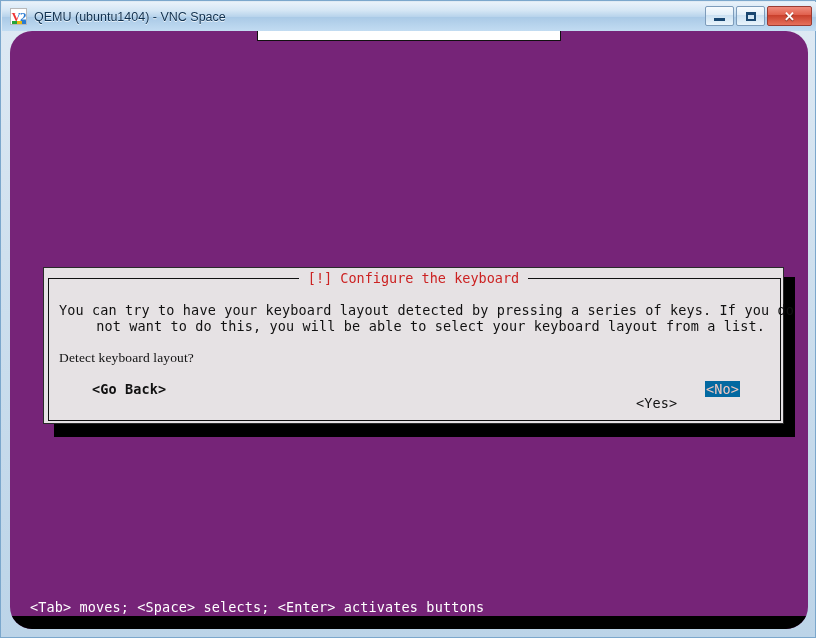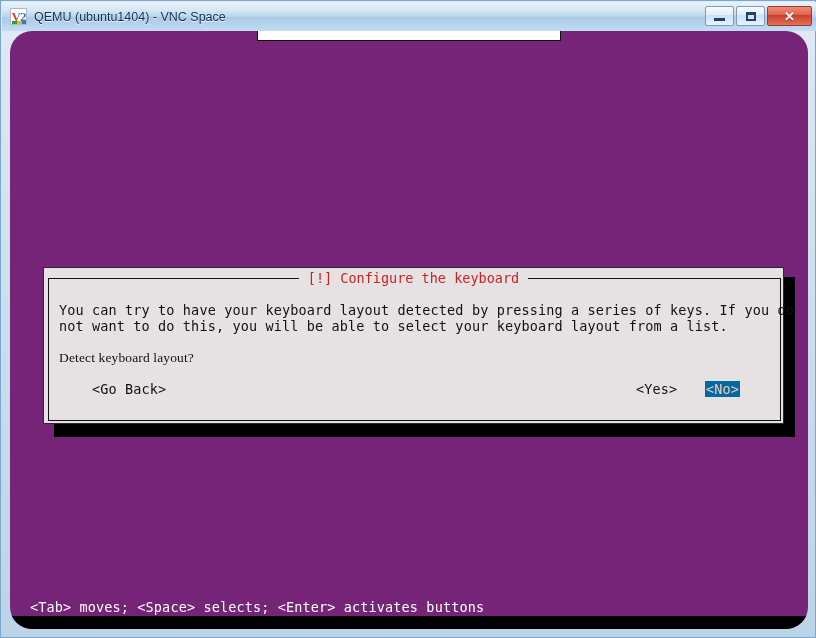--- a/index.html
+++ b/index.html
@@ -169,20 +169,21 @@
   .dialog-body {
     position: absolute;
     left: 15px; top: 34px;
     width: 706px;
     font-family: "DejaVu Sans Mono", "Liberation Mono", monospace;
     font-size: 13.5px;
     line-height: 16px;
     color: #111111;
     white-space: pre;
     letter-spacing: 0.13px;
+    text-align: right;
   }
 
   .dialog-question {
     position: absolute;
     left: 15px; top: 82px;
     font-family: Liberation Serif, serif;
     font-size: 13.5px;
     line-height: 16px;
     color: #111111;
     white-space: pre;
@@ -199,22 +200,22 @@
     position: absolute;
     font-family: "DejaVu Sans Mono", "Liberation Mono", monospace;
     font-size: 13.5px;
     line-height: 16px;
     color: #111111;
     white-space: pre;
     letter-spacing: 0.13px;
     cursor: pointer;
     padding: 0 1px;
   }
-  .dlg-btn.go-back { left: 47px; }
-  .dlg-btn.yes     { left: 591px; }
+  .dlg-btn.go-back { left: 47px; font-weight: bold; }
+  .dlg-btn.yes     { left: 591px; margin-top: 14px; }
   .dlg-btn.no      {
     left: 661px;
     background: #0369a1;
     color: #f0c8c0;
   }
 
   
   .status-line {
     position: absolute;
     left: 0; bottom: 13px;

